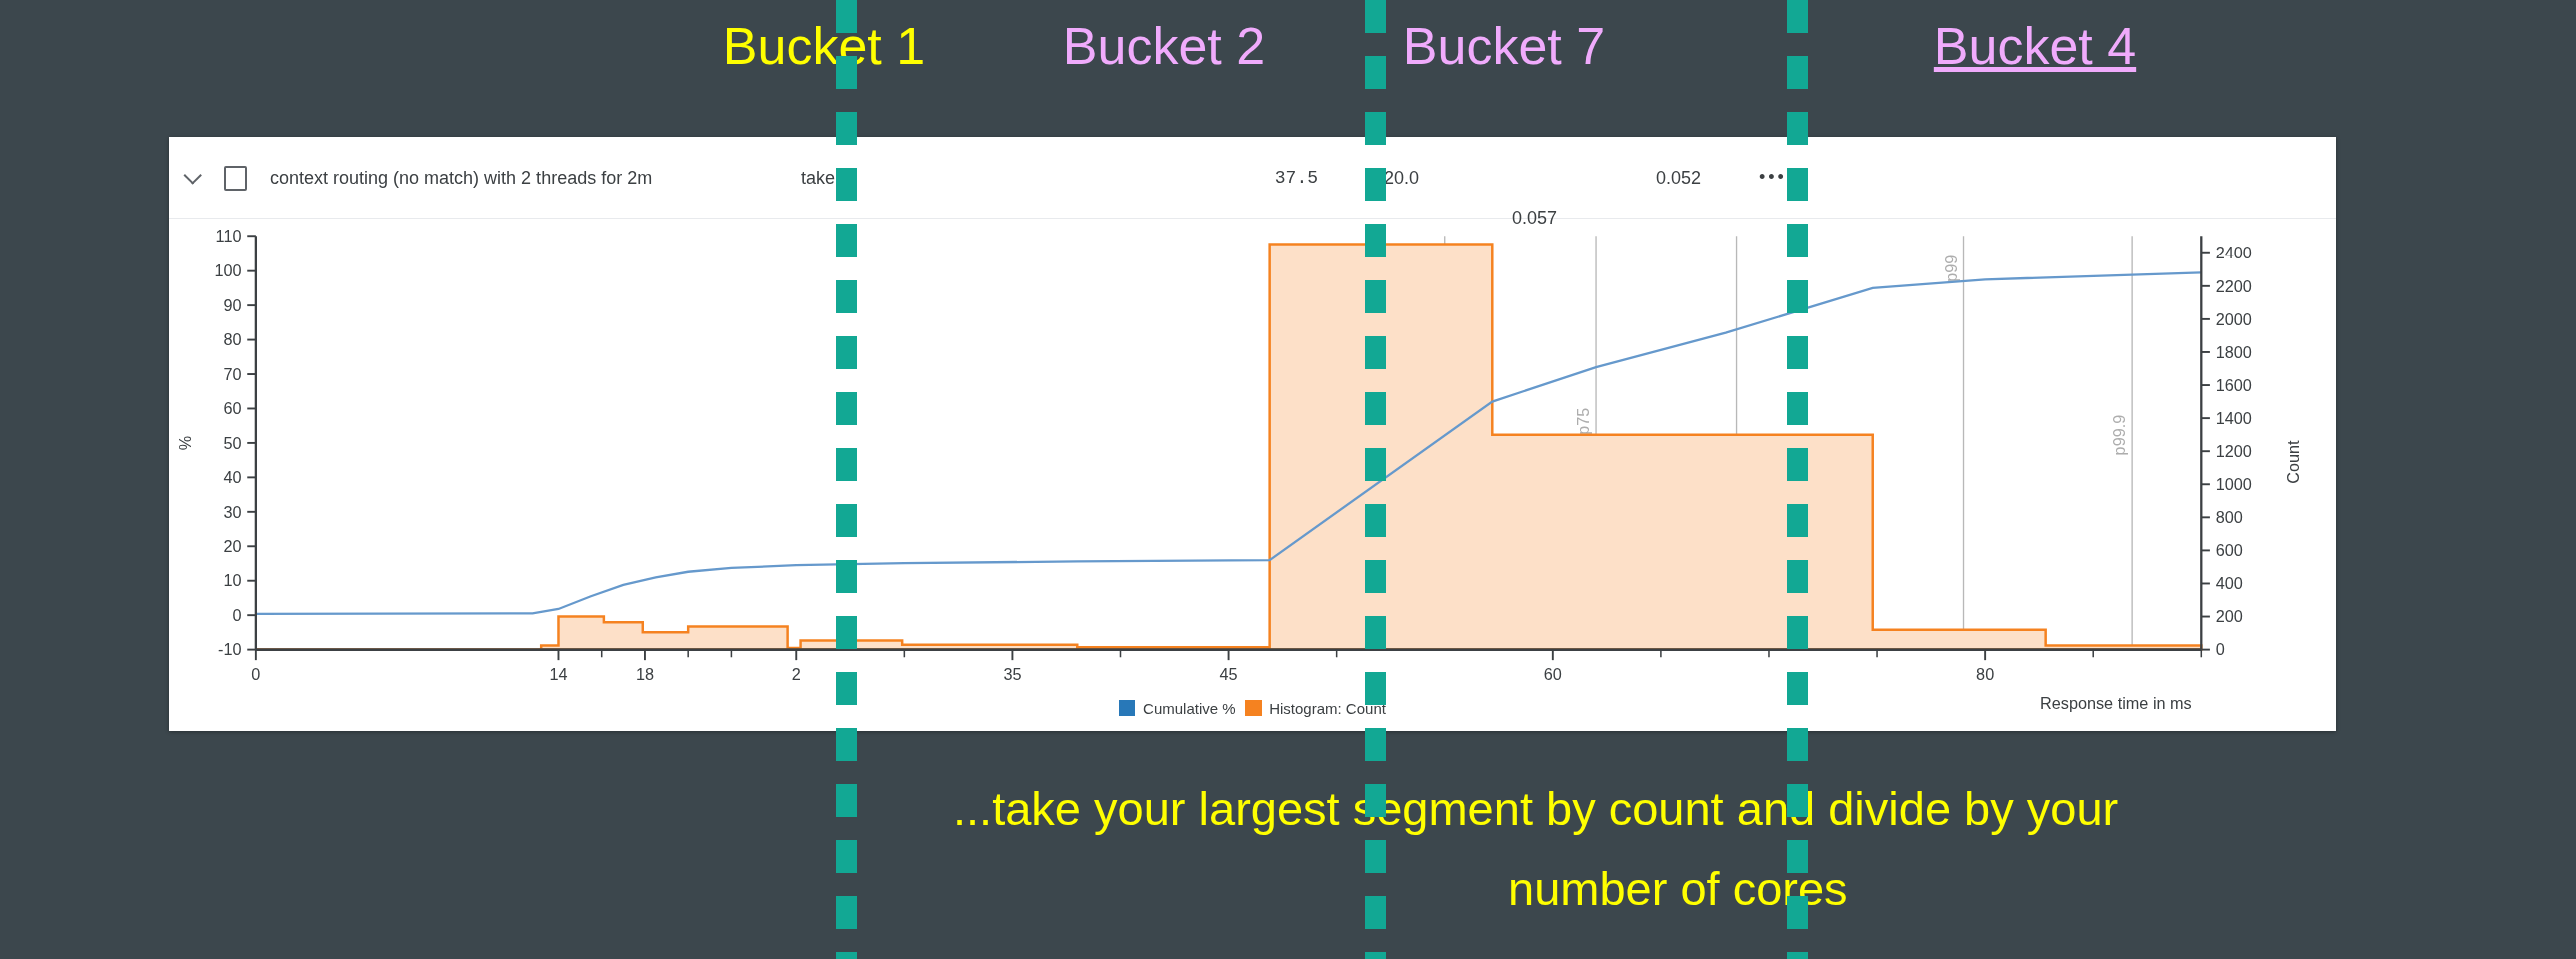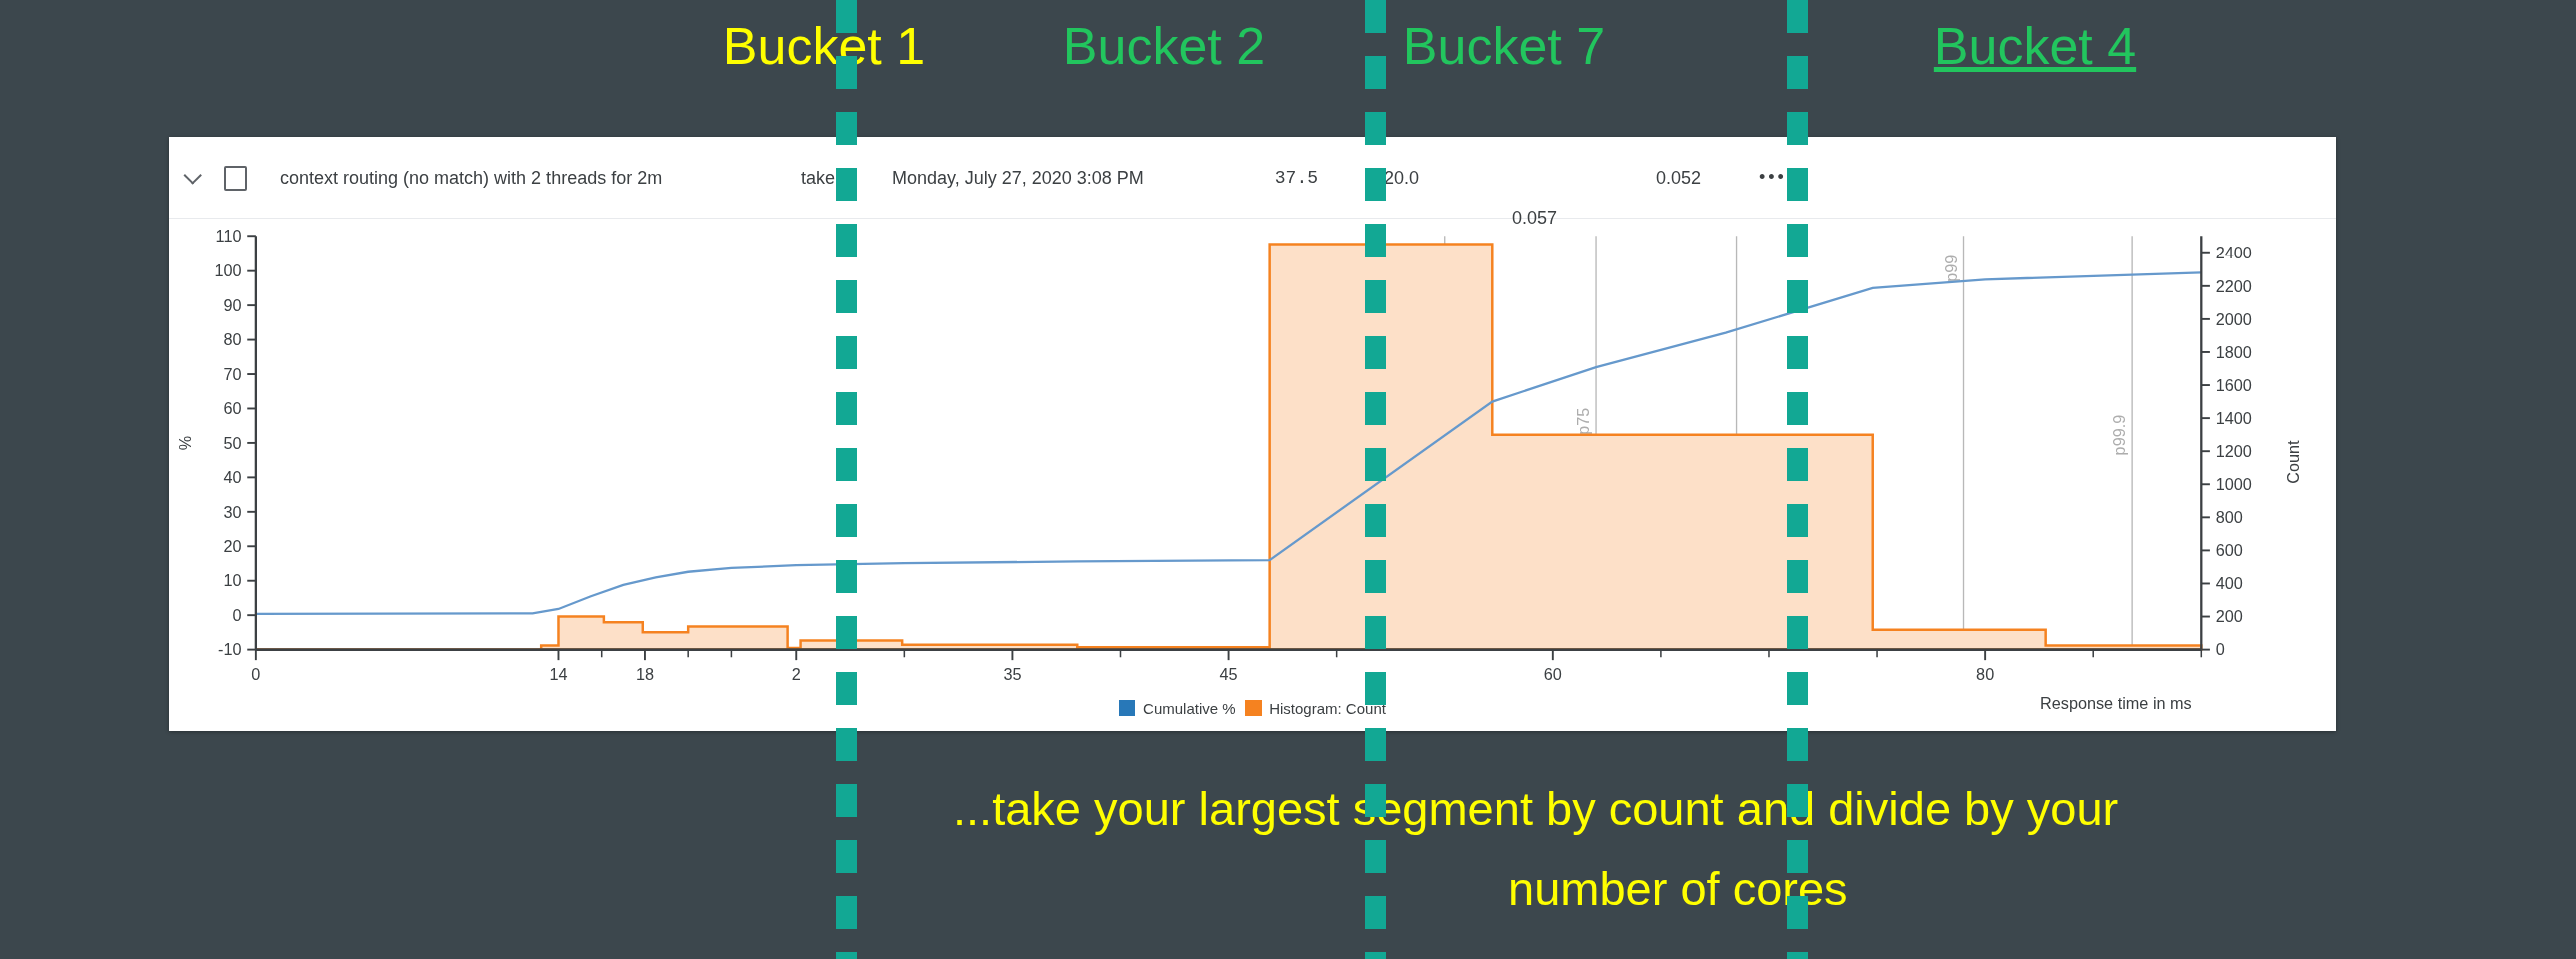--- a/index.html
+++ b/index.html
@@ -8,21 +8,21 @@
     background: #3c474d;
     font-family: "Liberation Sans", sans-serif;
     overflow: hidden;
   }
   #root { position: relative; width: 2576px; height: 960px; background: #3c474d; }
 
   
   .bucket-label {
     position: absolute; top: 17px;
     font-size: 52px; line-height: 59px;
-    color: #22c55e; white-space: nowrap;
+    color: #f0abfc; white-space: nowrap;
     text-align: center;
   }
   .bucket-label.hl { color: #ffff00; }
 
   
   .divider {
     position: absolute; top: 0; width: 21px; height: 960px;
     background: repeating-linear-gradient(
       to bottom,
       #12a894 0px, #12a894 33px,
@@ -103,23 +103,22 @@
       <div class="divider" style="left: 836px;"></div>
       <div class="divider" style="left: 1365px;"></div>
       <div class="divider" style="left: 1787px;"></div>
     </div>
 
   <div id="card">
 
     <div id="rowhead">
       <span class="chev"></span>
       <span class="cbox"></span>
-      <div class="cell" style="left:111px;">context routing (no match) with 2 threads for 2m</div>
+      <div class="cell" style="left:101px;">context routing (no match) with 2 threads for 2m</div>
       <div class="cell" style="left:632px;">take</div>
-      <div class="cell" style="left:723px;">Monday, July 27, 2020 3:08 PM</div>
       <div class="cell" style="left:1063px; width:86px; justify-content:flex-end;font-family:Liberation Mono, monospace;">37.5</div>
       <div class="cell" style="left:1164px; width:86px; justify-content:flex-end;">120.0</div>
       <div class="cell" style="left:1302px; width:86px; justify-content:flex-end;margin-top:40px;">0.057</div>
       <div class="cell" style="left:1446px; width:86px; justify-content:flex-end;">0.052</div>
       <div class="cell dots" style="left:1590px;">•••</div>
     </div>
 
     <div id="plot">
       <div id="canvasWrap">
           <svg width="2167" height="511" viewBox="0 0 2263 534">

